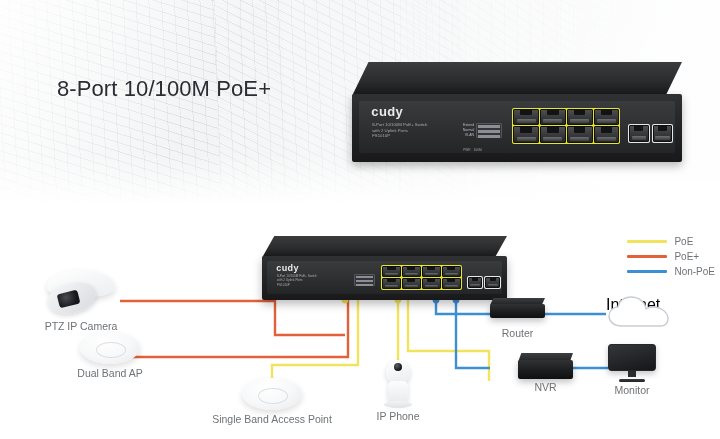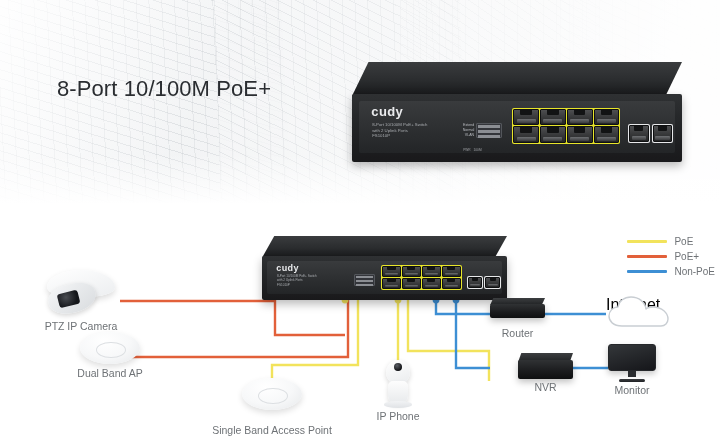--- a/index.html
+++ b/index.html
@@ -277,21 +277,21 @@
       <span class="cap" style="top:50px;">PTZ IP Camera</span>
     </div>
 
     <div class="dev" style="left:44px;top:114px;width:60px;height:32px;margin-left:36px;">
       <div class="ap"></div>
       <span class="cap" style="top:35px;">Dual Band AP</span>
     </div>
 
     <div class="dev" style="left:242px;top:160px;width:60px;height:32px;">
       <div class="ap"></div>
-      <span class="cap" style="top:46px;">Single Band Access Point</span>
+      <span class="cap" style="top:35px;">Single Band Access Point</span>
     </div>
 
     <div class="dev" style="left:378px;top:142px;width:40px;height:48px;">
       <div class="ptc-head">
           <div class="ptc-lens"></div>
         </div>
       <div class="ptc-body"></div>
       <div class="ptc-foot"></div>
       <span class="cap" style="top:50px;">IP Phone</span>
     </div>

